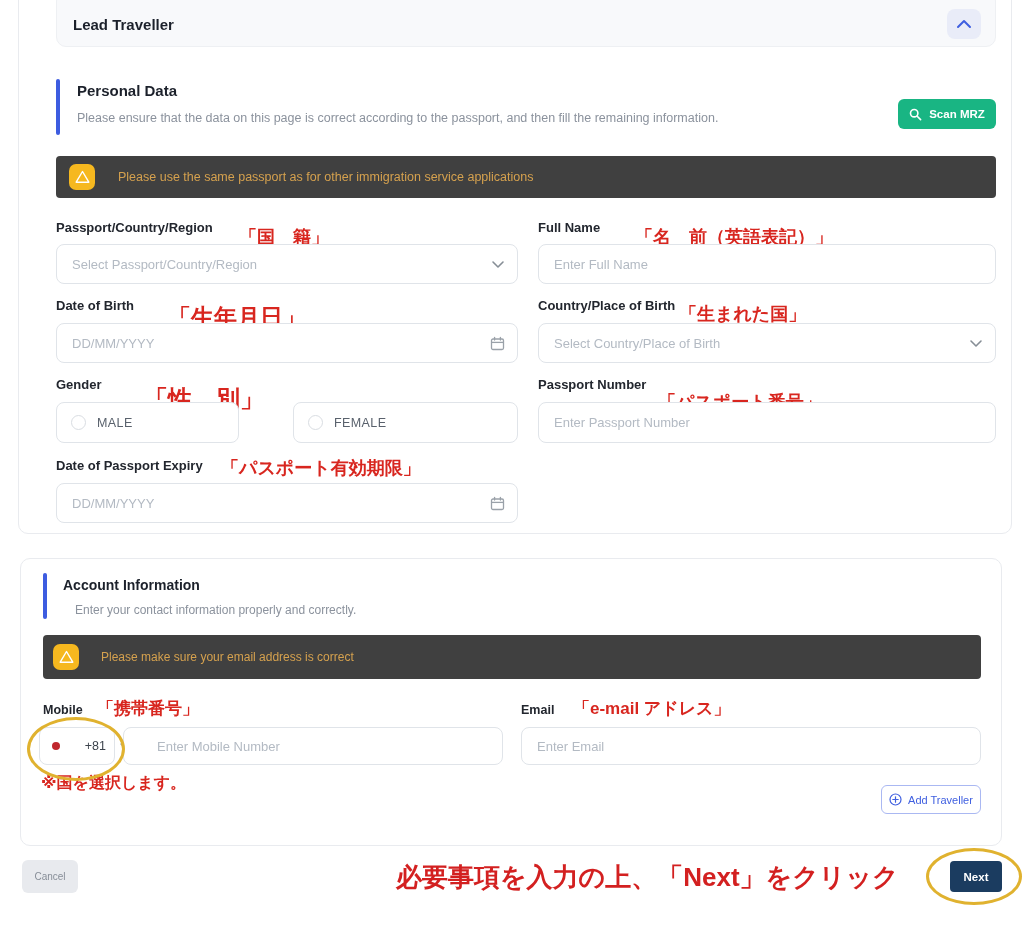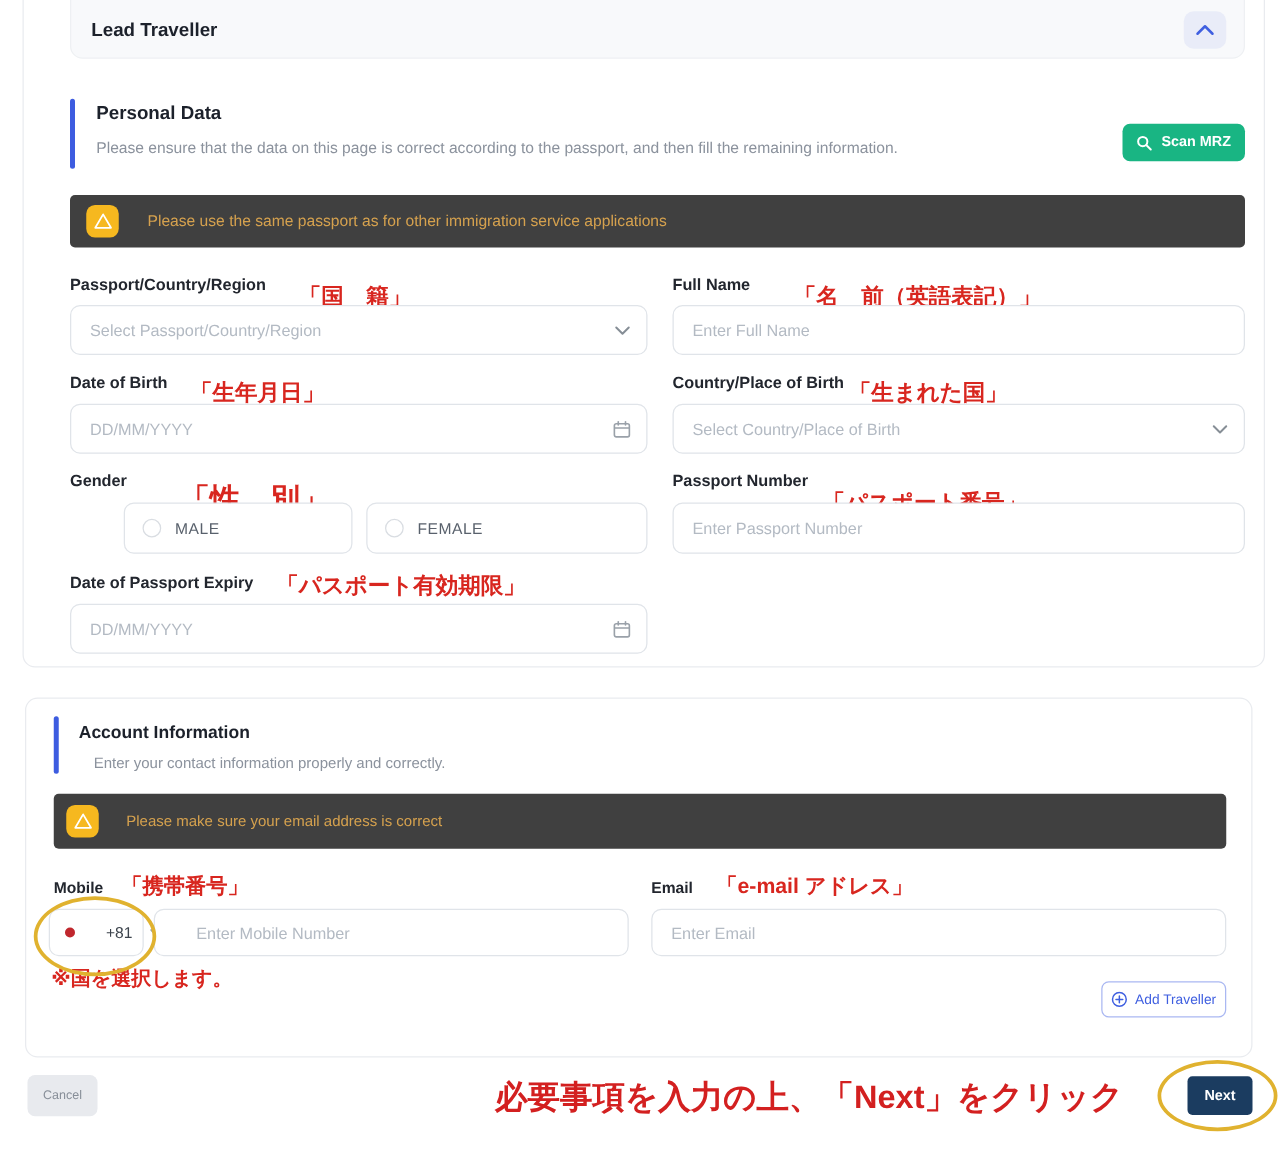--- a/index.html
+++ b/index.html
@@ -121,21 +121,21 @@
       </span>
     </div>
 
     <div class="flabel abs" style="left:519px; top:233px;">Full Name</div>
     <div class="ann abs" style="left:616px; top:238px; font-size:18px;">「名　前（英語表記）」</div>
     <div class="field abs" style="left:519px; top:257px; width:458px; height:40px;">
       <input placeholder="Enter Full Name" style="">
     </div>
 
     <div class="flabel abs" style="left:37px; top:311px;">Date of Birth</div>
-    <div class="ann abs" style="left:133px; top:315px; font-size:18px;font-family:Liberation Mono, monospace;">「生年月日」</div>
+    <div class="ann abs" style="left:149px; top:315px; font-size:23px;font-family:Liberation Mono, monospace;">「生年月日」</div>
     <div class="field abs" style="left:37px; top:336px; width:462px; height:40px;">
       <input placeholder="DD/MM/YYYY" style="">
       <span style="display:flex;">
         <svg width="15" height="15" viewBox="0 0 15 15">
             <rect x="1.5" y="3" width="12" height="10.5" rx="1.5" fill="none" stroke="#9aa1a9" stroke-width="1.3"></rect>
             <line x1="1.5" y1="6.4" x2="13.5" y2="6.4" stroke="#9aa1a9" stroke-width="1.3"></line>
             <line x1="4.6" y1="1.4" x2="4.6" y2="4" stroke="#9aa1a9" stroke-width="1.3" stroke-linecap="round"></line>
             <line x1="10.4" y1="1.4" x2="10.4" y2="4" stroke="#9aa1a9" stroke-width="1.3" stroke-linecap="round"></line>
           </svg>
       </span>
@@ -147,21 +147,21 @@
       <input placeholder="Select Country/Place of Birth" style="">
       <span style="display:flex;">
         <svg width="14" height="9" viewBox="0 0 14 9">
             <polyline points="2,2 7,7 12,2" fill="none" stroke="#868e96" stroke-width="1.6" stroke-linecap="round" stroke-linejoin="round"></polyline>
           </svg>
       </span>
     </div>
 
     <div class="flabel abs" style="left:37px; top:390px;">Gender</div>
     <div class="ann abs" style="left:125px; top:396px; font-size:24px;">「性　別」</div>
-    <div class="gender-box abs" style="left:37px; top:415px; width:183px; height:41px;margin-left:43px;">
+    <div class="gender-box abs" style="left:37px; top:415px; width:183px; height:41px;">
       <span class="radio"></span>
       <span class="gender-label">MALE</span>
     </div>
     <div class="gender-box abs" style="left:274px; top:415px; width:225px; height:41px;">
       <span class="radio"></span>
       <span class="gender-label">FEMALE</span>
     </div>
 
     <div class="flabel abs" style="left:519px; top:390px;">Passport Number</div>
     <div class="ann abs" style="left:639px; top:403px; font-size:18px;">「パスポート番号」</div>

